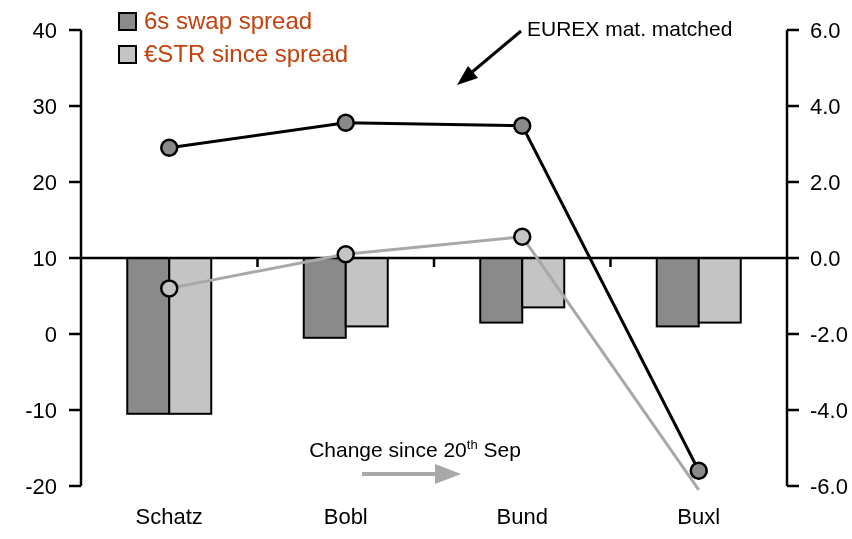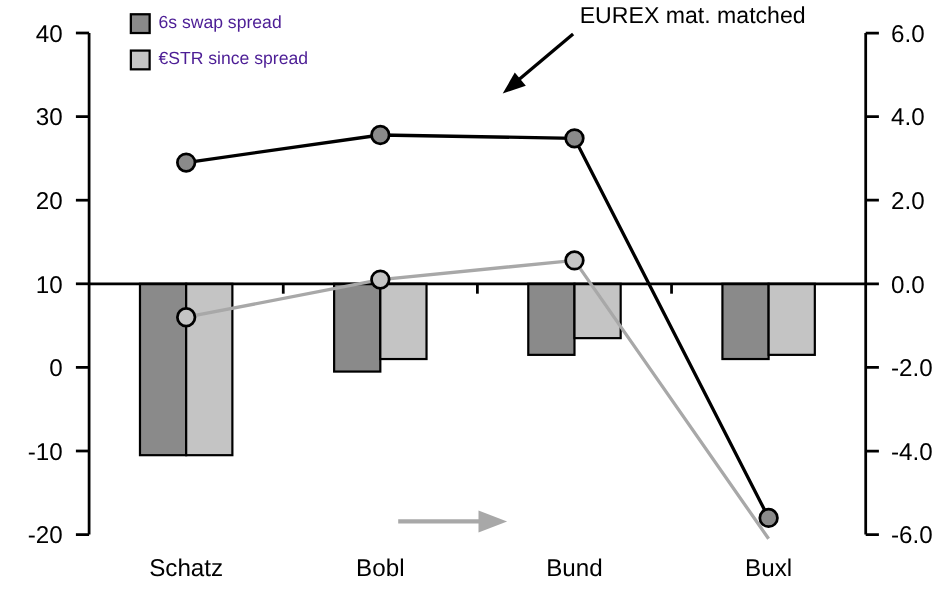--- a/index.html
+++ b/index.html
@@ -15,23 +15,23 @@
   svg text{font-family:"Liberation Sans", sans-serif;fill:#000000;}
   .legend{
     position:absolute;left:108px;top:9px;
     display:flex;flex-direction:column;gap:9px;
   }
   .legend-row{display:flex;align-items:center;gap:7px;}
   .swatch{
     width:15px;height:15px;border:2px solid #000;box-sizing:content-box;
     display:inline-block;flex:0 0 auto;
   }
-  .legend-label{font-size:16px;color:#4c1d95;line-height:24px;white-space:nowrap;}
+  .legend-label{font-size:24px;color:#c2410c;line-height:24px;white-space:nowrap;}
   .annotation{
-    position:absolute;left:517px;top:0;
+    position:absolute;left:517px;top:14px;
     font-size:21px;line-height:30px;color:#000;white-space:nowrap;
   }
   .change-note{
     position:absolute;left:270px;top:437px;width:270px;
     text-align:center;font-size:21px;color:#000;white-space:nowrap;
   }
   .change-note sup{font-size:13px;}
 </style>
 </head>
 <body>
@@ -114,14 +114,15 @@
     <div class="legend-row">
       <span class="swatch" style="background: rgb(196, 196, 196);"></span>
       <span class="legend-label">€STR since spread</span>
     </div>
   </div>
 
   <div class="annotation">
     <div>EUREX mat. matched</div>
   </div>
 
+  <div class="change-note"><span>Change since 20</span><sup>th</sup><span> Sep</span></div>
 
 </div>
 
 </body></html>

